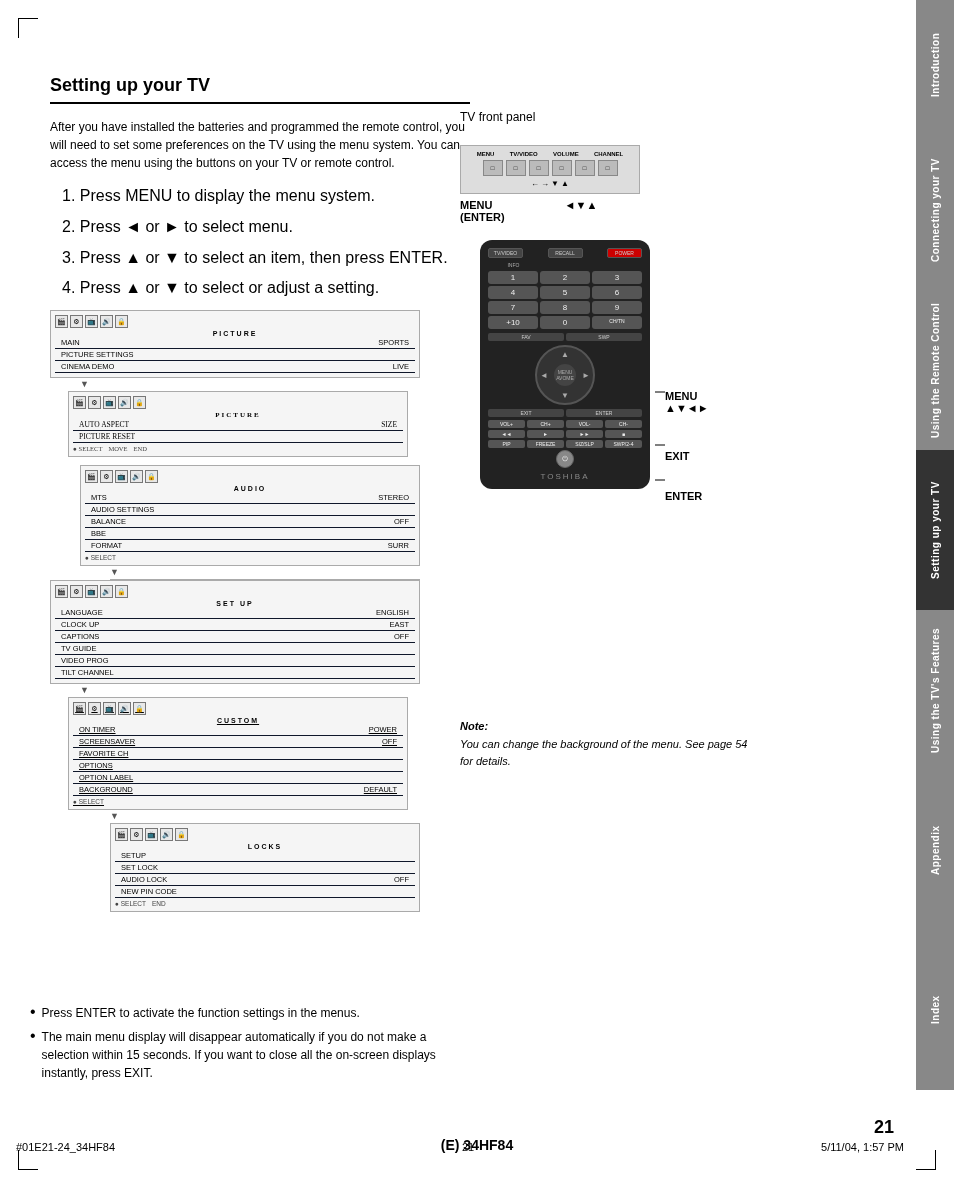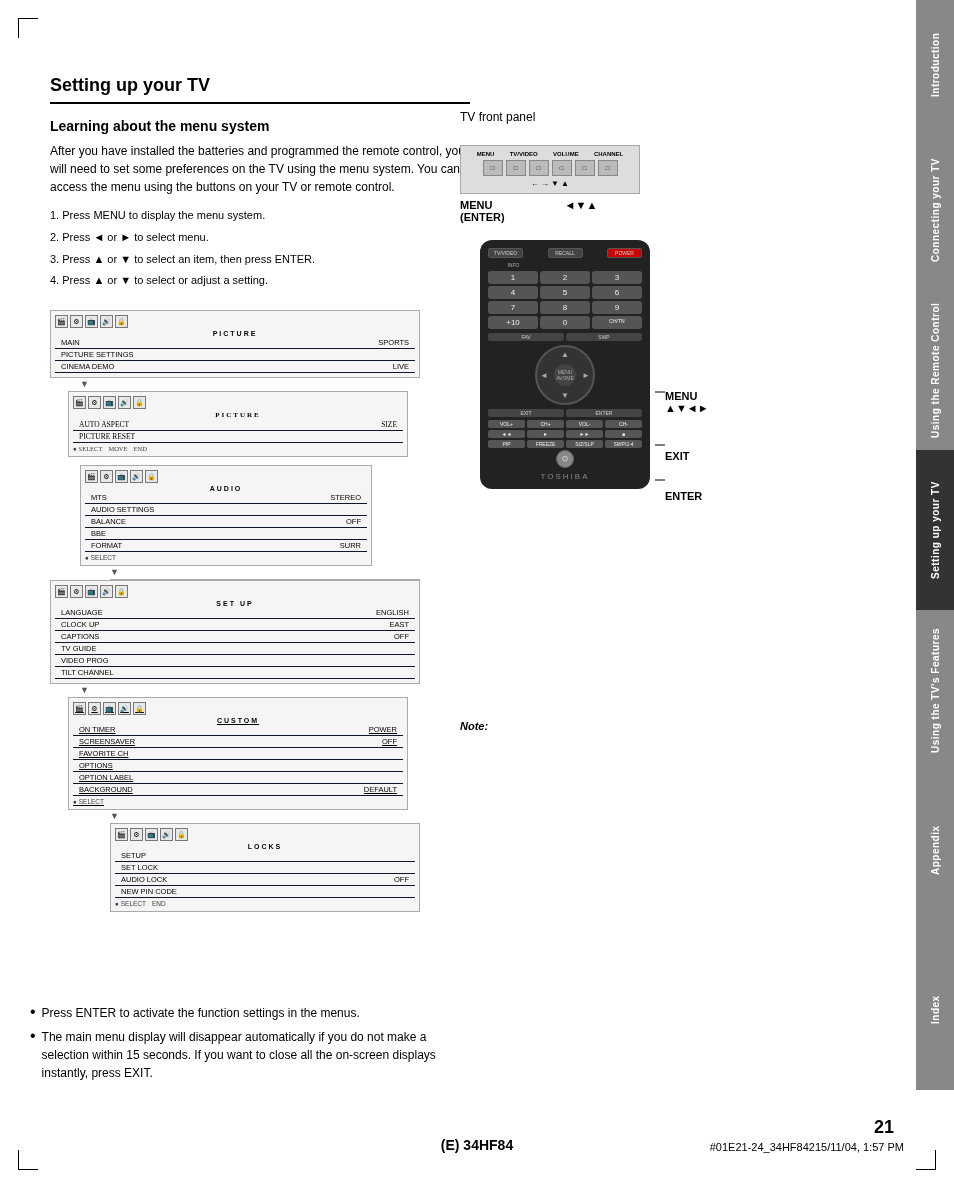--- a/index.html
+++ b/index.html
@@ -75,23 +75,23 @@
     }
 
     .intro-text {
       font-size: 12px;
       line-height: 1.5;
       width: 420px;
       margin-bottom: 10px;
     }
 
     .steps-list {
-      font-size: 11px;
+      font-size: 16px;
       line-height: 1.8;
-      margin-left: 0;
+      margin-left: 12px;
       width: 420px;
       list-style: none;
     }
     .steps-list li {
       margin-bottom: 2px;
     }
     .remote-body {
       width: 170px;
       background: #222;
       border-radius: 12px;
@@ -159,24 +159,24 @@
     .bullet-dot {
       font-size: 16px;
       line-height: 1;
       flex-shrink: 0;
     }
 
     
     .page-footer {
       position: absolute;
       bottom: 35px;
-      left: 30px;
+      left: 16px;
       right: 50px;
       display: flex;
-      justify-content: flex-end;
+      justify-content: space-between;
       align-items: center;
       font-size: 11px;
     }
     .page-number {
       font-size: 18px;
       font-weight: bold;
       position: absolute;
       right: 60px;
       bottom: 50px;
     }
@@ -332,21 +332,20 @@
   <div class="sidebar-tab tab-appendix">
     <span>Appendix</span>
   </div>
   <div class="sidebar-tab tab-index">
     <span>Index</span>
   </div>
 </div>
 
 <div style="position:absolute; left:50px; top:75px; width:430px;">
   <div class="section-title">Setting up your TV</div>
-  <div class="sub-title" style="margin-top:14px;">Learning about the menu system</div>
   <div class="intro-text">After you have installed the batteries and programmed the remote control, you will need to set some preferences on the TV using the menu system. You can access the menu using the buttons on your TV or remote control.</div>
 
   <ol class="steps-list">
     <li>1.  Press MENU to display the menu system.</li>
     <li>2.  Press ◄ or ► to select menu.</li>
     <li>3.  Press ▲ or ▼ to select an item, then press ENTER.</li>
     <li>4.  Press ▲ or ▼ to select or adjust a setting.</li>
   </ol>
 </div>
 
@@ -396,21 +395,21 @@
       </div>
     <div class="sdb-footer">
       <span>● SELECT</span>
         <span>MOVE</span>
         <span>END</span>
     </div>
   </div>
 
   <div style="height:8px;"></div>
 
-  <div class="sdb" style="margin-left:30px; width:292px;">
+  <div class="sdb" style="margin-left:30px; width:340px;">
     <div class="sdb-icons">
       <div class="sdb-ic">🎬</div>
       <div class="sdb-ic">⚙</div>
       <div class="sdb-ic">📺</div>
       <div class="sdb-ic">🔊</div>
       <div class="sdb-ic">🔒</div>
     </div>
     <div class="sdb-header">AUDIO</div>
     <div class="sdb-row">
         <span>MTS</span>
@@ -698,20 +697,21 @@
 <div style="position:absolute; left:665px; top:490px; font-size:11px; font-weight:bold;">ENTER</div>
 
 <svg style="position:absolute; left:460px; top:230px; width:300px; height:400px; pointer-events:none;">
   <line x1="195" y1="162" x2="205" y2="162" stroke="#000" stroke-width="1"></line>
   <line x1="195" y1="215" x2="205" y2="215" stroke="#000" stroke-width="1"></line>
   <line x1="195" y1="250" x2="205" y2="250" stroke="#000" stroke-width="1"></line>
 </svg>
 
 <div class="note-section">
   <div class="note-title">Note:</div>
+  <div class="note-text">You can change the background of the menu. See page 54 for details.</div>
 </div>
 
 <div class="bullet-section">
   <div class="bullet-item">
     <span class="bullet-dot">•</span>
     <span>Press ENTER to activate the function settings in the menus.</span>
   </div>
   <div class="bullet-item">
     <span class="bullet-dot">•</span>
     <span>The main menu display will disappear automatically if you do not make a selection within 15 seconds. If you want to close all the on-screen displays instantly, press EXIT.</span>

